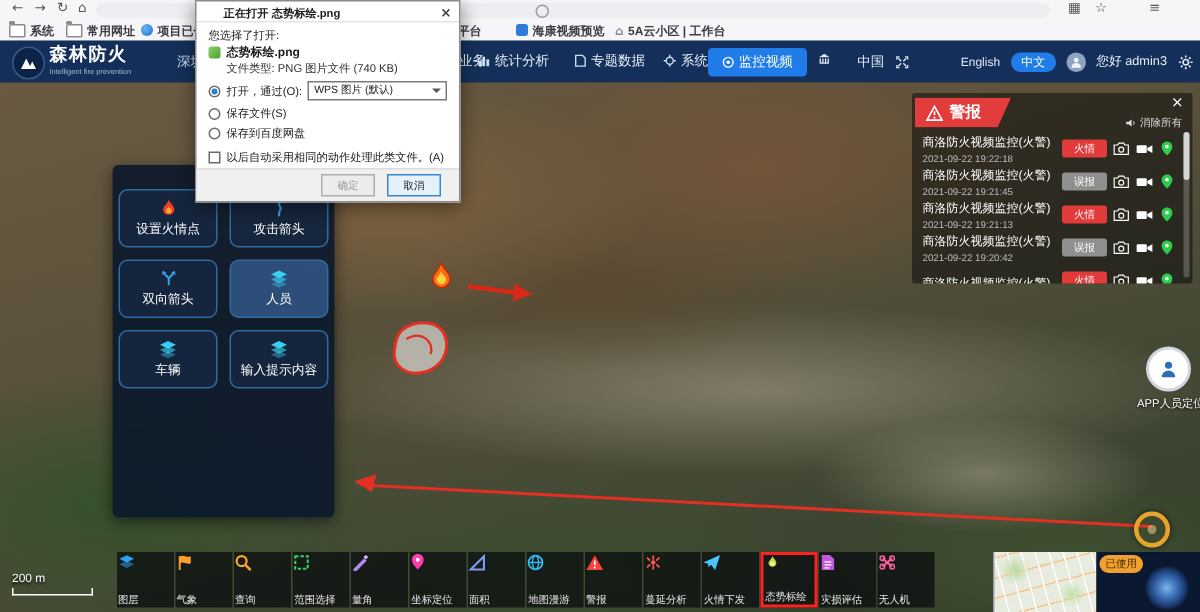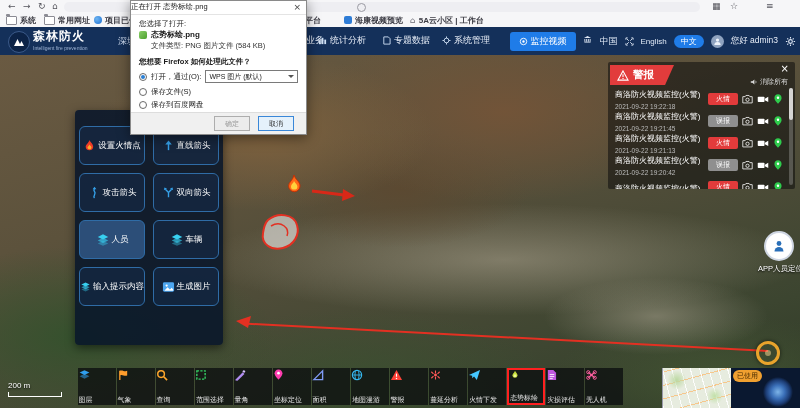--- a/index.html
+++ b/index.html
@@ -20,42 +20,42 @@
   
   .apphead{position:absolute;top:27px;left:0;width:800px;height:28px;background:#14305a;color:#fff;}
   .logo{position:absolute;left:8px;top:4px;width:20px;height:20px;border-radius:50%;background:#0c2347;border:1px solid #3b5a8a;display:flex;align-items:center;justify-content:center;}
   .brand{position:absolute;left:33px;top:3px;line-height:12px;}
   .brand .cn{font-size:12px;font-weight:bold;letter-spacing:1px;}
   .brand .en{font-size:5px;color:#9fb4d4;}
   .city{position:absolute;left:118px;top:8px;font-size:9px;color:#cfdcf0;}
   .menu{position:absolute;top:7px;display:inline-flex;align-items:center;gap:3px;font-size:9px;color:#e8eef8;}
   .mright{position:absolute;right:4px;top:0;height:28px;display:flex;align-items:center;gap:7px;}
   .vbtn{display:inline-flex;align-items:center;gap:3px;background:#1f7ce8;color:#fff;font-size:9px;padding:3px 9px;border-radius:3px;}
-  .country{display:inline-flex;gap:8px;font-size:9px;color:#dfe8f5;}
-  .lang-en{font-size:8px;color:#dfe8f5;}
+  .country{display:inline-flex;gap:18px;font-size:9px;color:#dfe8f5;}
+  .lang-en{font-size:8px;color:#dfe8f5;margin-left:28px;}
   .lang-zh{font-size:8px;background:#1f7ce8;border-radius:8px;padding:1px 7px;}
   .avatar{width:13px;height:13px;border-radius:50%;background:#8fa3c0;display:flex;align-items:center;justify-content:center;}
   .greet{font-size:8.5px;color:#e8eef8;}
   
   .map{position:absolute;top:55px;left:0;width:800px;height:353px;overflow:hidden;
     background:
       radial-gradient(ellipse 260px 120px at 33% 22%,rgba(128,98,62,.95),rgba(128,98,62,0) 65%),
       radial-gradient(ellipse 300px 140px at 63% 16%,rgba(115,84,56,.95),rgba(115,84,56,0) 65%),
       radial-gradient(ellipse 200px 90px at 50% 38%,rgba(92,72,48,.85),rgba(92,72,48,0) 65%),
       radial-gradient(ellipse 430px 80px at 63% 58%,rgba(172,164,144,.55),rgba(172,164,144,0) 70%),
       radial-gradient(ellipse 160px 55px at 82% 74%,rgba(180,172,152,.5),rgba(180,172,152,0) 70%),
       radial-gradient(ellipse 300px 140px at 10% 80%,rgba(50,82,44,.9),rgba(50,82,44,0) 65%),
       radial-gradient(ellipse 300px 120px at 45% 94%,rgba(58,82,48,.75),rgba(58,82,48,0) 65%),
       radial-gradient(ellipse 260px 100px at 90% 92%,rgba(72,92,54,.65),rgba(72,92,54,0) 65%),
       linear-gradient(165deg,#6a5a42 0%,#5c523c 35%,#4e4c38 55%,#3c4530 80%,#2e3a26 100%);}
   .overlay{position:absolute;left:0;top:0;pointer-events:none;}
   
   .toolpanel{position:absolute;left:75px;top:55px;width:148px;height:235px;background:rgba(8,22,42,.88);border-radius:4px;box-shadow:0 3px 10px rgba(0,0,0,.5);}
   .tp-grid{display:grid;grid-template-columns:66px 66px;gap:8px;justify-content:center;padding-top:16px;}
-  .tpbtn{height:37px;border:1px solid #2f6ca6;border-radius:6px;background:rgba(25,55,95,.35);display:flex;flex-direction:row;align-items:center;justify-content:center;gap:2px;}
+  .tpbtn{height:37px;border:1px solid #2f6ca6;border-radius:6px;background:rgba(25,55,95,.35);display:flex;flex-direction:column;align-items:center;justify-content:center;gap:2px;}
   .tpbtn.selected{background:rgba(62,112,172,.6);}
   .tpbtn .lb{font-size:8.5px;color:#fff;white-space:nowrap;}
   
   .alerts{position:absolute;left:608px;top:7px;width:187px;height:127px;background:rgba(12,12,12,.55);border-radius:2px;overflow:hidden;}
   .ribbon{position:absolute;left:2px;top:3px;width:64px;height:20px;background:#e23c3c;clip-path:polygon(0 0,100% 0,86% 100%,0 100%);display:flex;align-items:center;gap:4px;padding-left:7px;box-sizing:border-box;}
   .ribbon .t{color:#fff;font-size:10.5px;font-weight:bold;}
   .al-close{position:absolute;right:6px;top:1px;color:#fff;font-size:10px;font-family:"DejaVu Sans",sans-serif;}
   .clearall{position:absolute;right:7px;top:15px;display:flex;align-items:center;gap:2px;color:#ddd;font-size:7px;}
   .alrows{position:absolute;left:0;top:26px;right:8px;}
   .alrow{display:flex;align-items:center;height:22px;padding:0 4px 0 7px;gap:4px;}
@@ -87,21 +87,21 @@
       #05070d;}
   .badge{position:absolute;left:2px;top:2px;background:#f0a030;color:#4a2c00;font-size:7px;padding:1px 4px;border-radius:6px;}
   
   .scale{position:absolute;left:8px;top:326px;color:#fff;font-size:8px;text-shadow:0 1px 2px #000;}
   .scale .bar{margin-top:2px;width:52px;height:4px;border-left:1px solid #fff;border-right:1px solid #fff;border-bottom:1px solid #fff;}
   
   .compass{position:absolute;left:756px;top:286px;width:18px;height:18px;border:3px solid #e8a32c;border-radius:50%;box-shadow:0 0 4px rgba(0,0,0,.6);}
   .compass:after{content:"";position:absolute;left:6px;top:6px;width:6px;height:6px;background:rgba(255,220,150,.5);border-radius:50%;}
   
   .dialog{position:absolute;left:130px;top:0;width:175px;height:133px;background:#fff;border:1px solid #8a8a8a;box-shadow:0 3px 12px rgba(0,0,0,.45);z-index:50;font-size:7.5px;color:#1a1a1a;}
-  .dlg-title{height:12px;display:flex;align-items:flex-start;justify-content:space-between;padding:1px 5px 0 0;border-bottom:1px solid #e4e4e4;}
+  .dlg-title{height:12px;display:flex;align-items:flex-end;justify-content:space-between;padding:1px 5px 0 18px;border-bottom:1px solid #e4e4e4;font-weight:bold;}
   .dlg-title .x{font-family:"DejaVu Sans",sans-serif;font-size:9px;color:#444;}
   .dlg-body{padding:4px 8px 0 8px;line-height:9px;}
   .frow{display:flex;align-items:center;gap:4px;margin-top:2px;}
   .fico{width:8px;height:8px;border-radius:2px;background:linear-gradient(135deg,#8bd06a,#4da02e);}
   .fname{font-weight:bold;font-size:8px;}
   .meta{margin:2px 0 0 12px;color:#333;}
   .q{margin-top:7px;font-weight:bold;}
   .opt{display:flex;align-items:center;gap:4px;margin-top:4px;}
   .rad{width:6px;height:6px;border:1px solid #6a6a6a;border-radius:50%;background:#fff;flex:0 0 auto;position:relative;}
   .rad.on:after{content:"";position:absolute;left:1px;top:1px;width:4px;height:4px;border-radius:50%;background:#2a7fd4;}
@@ -254,27 +254,20 @@
     <div class="tp-grid">
       <div class="tpbtn">
         <svg width="13" height="13" viewBox="0 0 14 14">
               <path d="M7 1 C8 4 11 5 11 8.6 A4.1 4.1 0 0 1 2.9 8.6 C2.9 5.6 6 4.6 7 1Z" fill="#f03c28"></path>
               <path d="M7 6 C7.7 7.6 9.2 7.9 9.2 9.5 A2.3 2.3 0 0 1 4.8 9.5 C4.8 8 6.4 7.7 7 6Z" fill="#ffac2c"></path>
             </svg>
         <span class="lb">设置火情点</span>
       </div>
       <div class="tpbtn">
         <svg width="13" height="13" viewBox="0 0 14 14">
-              <path d="M7 12V4" stroke="#35a0e8" stroke-width="1.6"></path>
-              <path d="M3.5 6 7 1.5 10.5 6Z" fill="#35a0e8"></path>
-            </svg>
-        <span class="lb">直线箭头</span>
-      </div>
-      <div class="tpbtn">
-        <svg width="13" height="13" viewBox="0 0 14 14">
               <path d="M7 13 C4.5 10.5 9.5 8.5 7 6 C5.5 4.5 7 3.5 7 2.5" fill="none" stroke="#35a0e8" stroke-width="1.5"></path>
               <path d="M5 3.5 7 .8 9 3.5Z" fill="#35a0e8"></path>
             </svg>
         <span class="lb">攻击箭头</span>
       </div>
       <div class="tpbtn">
         <svg width="13" height="13" viewBox="0 0 14 14">
               <path d="M7 12V7M7 7 3.6 3.6M7 7l3.4-3.4" fill="none" stroke="#35a0e8" stroke-width="1.5"></path>
               <path d="M2 4.6 2.6 1.6 5.4 2.8Z" fill="#35a0e8"></path>
               <path d="M8.6 2.8 11.4 1.6 12 4.6Z" fill="#35a0e8"></path>
@@ -297,28 +290,20 @@
             </svg>
         <span class="lb">车辆</span>
       </div>
       <div class="tpbtn">
         <svg width="14" height="13" viewBox="0 0 16 14">
               <path d="M8 1 14 4 8 7 2 4Z" fill="#38d0f0"></path>
               <path d="M8 5 14 8 8 11 2 8Z" fill="#38d0f0" opacity=".65"></path>
               <path d="M8 8.5 14 11.5 8 14.2 2 11.5Z" fill="#38d0f0" opacity=".4"></path>
             </svg>
         <span class="lb">输入提示内容</span>
-      </div>
-      <div class="tpbtn">
-        <svg width="13" height="12" viewBox="0 0 14 12">
-              <rect x="1" y="1" width="12" height="10" rx="1.5" fill="#4da6f0"></rect>
-              <circle cx="5" cy="4.4" r="1.2" fill="#fff"></circle>
-              <path d="M2.5 10 6 6.2 8.5 8.6 10.5 6.8 12 8.6V10Z" fill="#fff"></path>
-            </svg>
-        <span class="lb">生成图片</span>
       </div>
     </div>
   </div>
 
   <div class="alerts">
     <div class="ribbon">
       <svg width="12" height="11" viewBox="0 0 13 12">
             <path d="M6.5 1 12 11H1Z" fill="none" stroke="#fff" stroke-width="1.2"></path>
             <path d="M6.5 4.5v3" stroke="#fff" stroke-width="1.2"></path>
             <circle cx="6.5" cy="9.2" r=".7" fill="#fff"></circle>
@@ -551,22 +536,21 @@
   <div class="dlg-title">
     <span>正在打开 态势标绘.png</span>
     <span class="x">×</span>
   </div>
   <div class="dlg-body">
     <div>您选择了打开:</div>
     <div class="frow">
       <span class="fico"></span>
       <span class="fname">态势标绘.png</span>
     </div>
-    <div class="meta"><span>文件类型:</span> <span>PNG 图片文件 (584 KB)</span></div>
-    <div class="q">您想要 Firefox 如何处理此文件？</div>
+    <div class="meta"><span>文件类型:</span> <span>PNG 图片文件 (740 KB)</span></div>
     <div class="opt">
       <span class="rad on"></span>
       <span>打开，通过(O):</span>
       <span class="sel">
             <span class="v">WPS 图片 (默认)</span>
             <span class="car"></span>
           </span>
     </div>
     <div class="opt">
       <span class="rad"></span>

